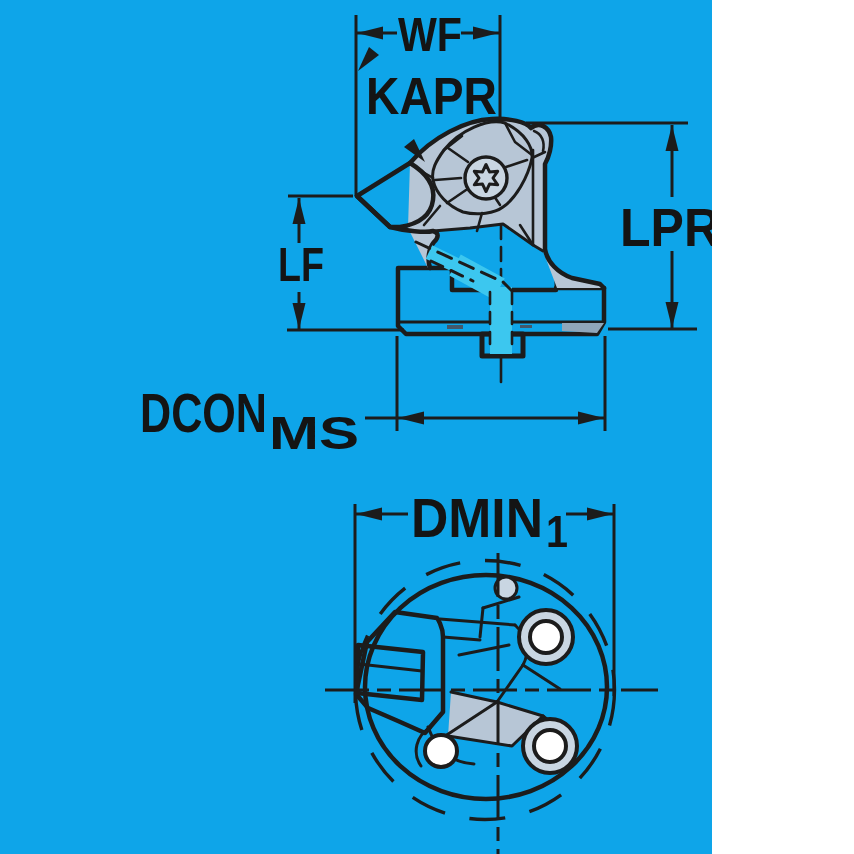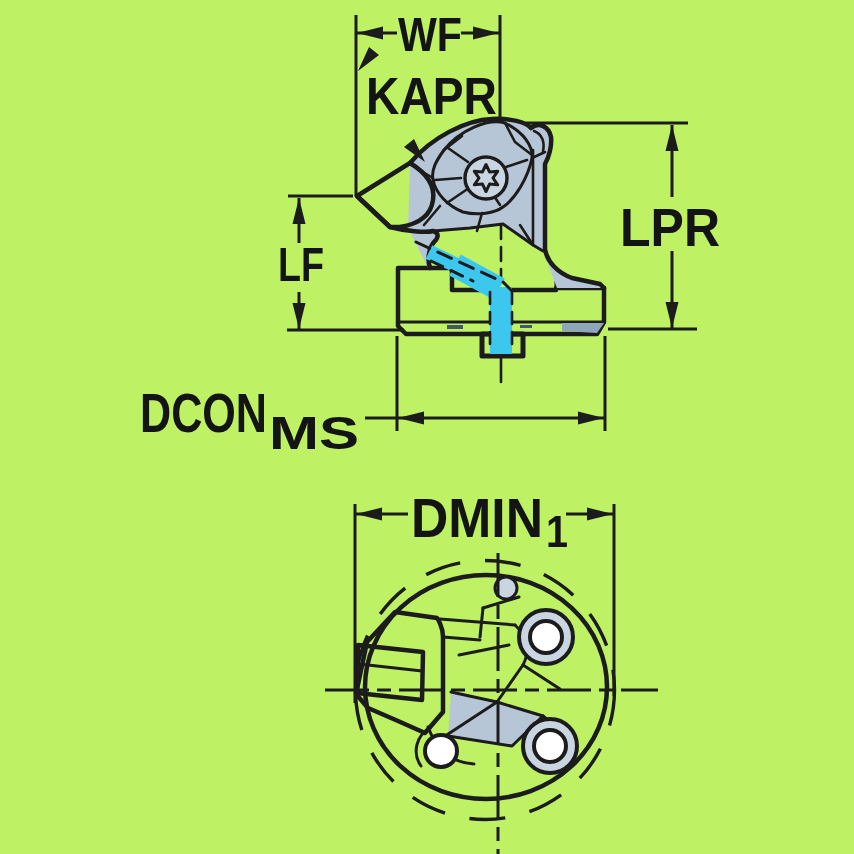--- a/index.html
+++ b/index.html
@@ -1,16 +1,16 @@
 <!DOCTYPE html>
 <html><head>
 <meta charset="utf-8">
 <style>
   html,body{margin:0;padding:0;background:#ffffff;}
-  .stage{position:relative;width:854px;height:854px;background:#bef264;overflow:hidden;}
+  .stage{position:relative;width:712px;height:854px;background:#0ea5e9;overflow:hidden;}
   svg{display:block;}
   .oln{stroke:#1c1c1c;stroke-width:4.5;fill:none;stroke-linejoin:round;stroke-linecap:round;}
   .oln5{stroke:#1c1c1c;stroke-width:5;fill:none;stroke-linejoin:round;}
   .face{stroke:#1c1c1c;stroke-width:2.6;fill:none;stroke-linejoin:round;stroke-linecap:round;}
   .face3{stroke:#1c1c1c;stroke-width:3;fill:none;stroke-linejoin:round;stroke-linecap:round;}
   .dim{stroke:#1c1c1c;stroke-width:3;fill:none;stroke-linecap:butt;}
   .cl{stroke:#1c1c1c;stroke-width:3;fill:none;}
   .arr{fill:#1c1c1c;stroke:none;}
   .lbl{font-family:"Liberation Sans","DejaVu Sans",sans-serif;font-weight:bold;fill:#141414;}
 </style>

